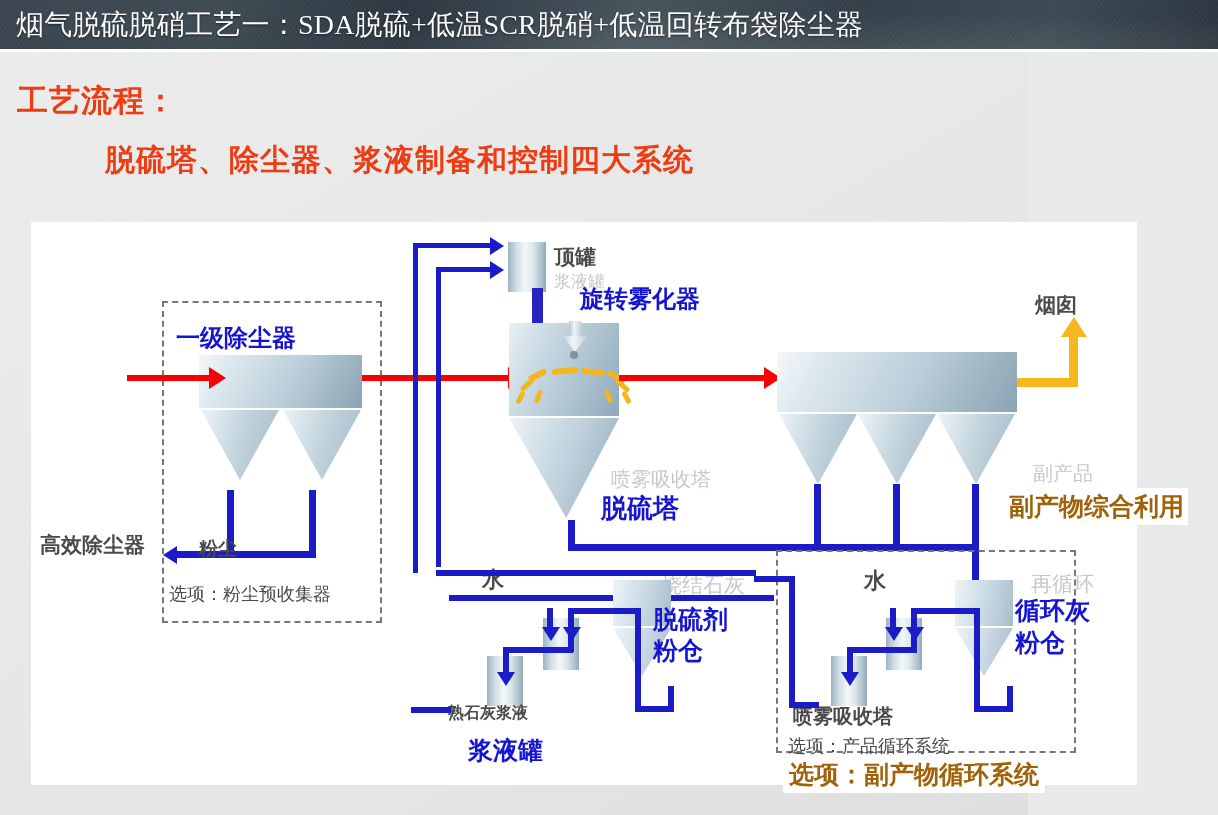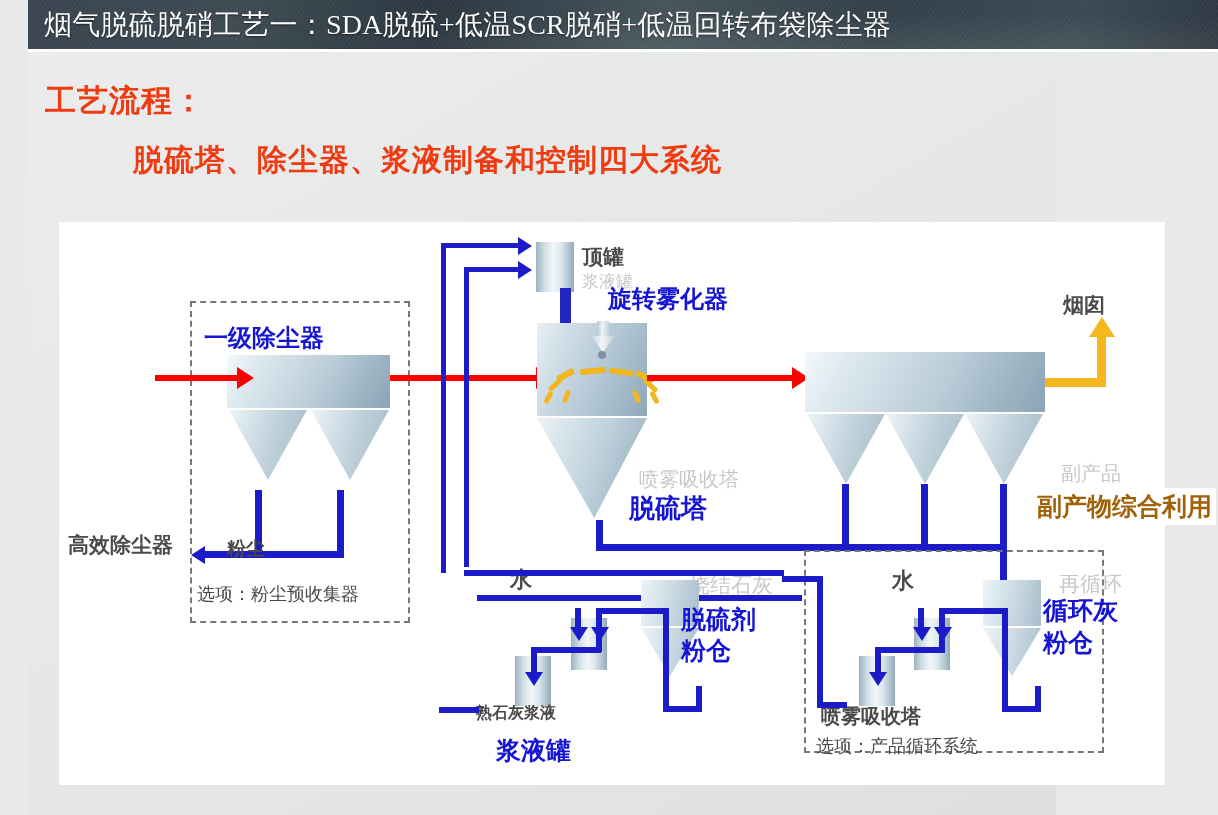--- a/index.html
+++ b/index.html
@@ -7,21 +7,20 @@
   html, body {
     width: 1218px; height: 815px;
     font-family: "Liberation Sans", "DejaVu Sans", sans-serif;
     overflow: hidden;
     background: #e8e9e9;
   }
   #slide {
     position: relative;
     width: 1028px; height: 815px;
     background: linear-gradient(150deg,#ececec 0%,#e7e8e8 40%,#e3e4e4 75%,#dedfdf 100%);
-    margin-left: 28px;
   }
 
   
   #titlebar {
     position: absolute; left: 0; top: 0; width: 1218px; height: 52px;
     background:
       linear-gradient(115deg, rgba(255,255,255,.05) 0%, rgba(255,255,255,0) 35%),
       linear-gradient(100deg,#2f3b47 0%,#39474f 18%,#2c3741 33%,#46545c 52%,#334049 70%,#3d4a53 86%,#2b3640 100%);
     border-bottom: 3px solid #ffffff;
     overflow: hidden;
@@ -308,15 +307,16 @@
 
     <div class="lbl lbl-gray" style="left:762px; top:481px; font-size:20px;">喷雾吸收塔</div>
     <div class="lbl lbl-gray" style="left:757px; top:512px; font-size:18px; font-weight:normal;">选项：产品循环系统</div>
 
     <div class="hline" style="left:723px; top:354px; width:40px; height:6px;"></div>
     <div class="vline" style="left:758px; top:354px; width:6px; height:132px;"></div>
     <div class="hline" style="left:758px; top:480px; width:30px; height:6px;"></div>
 
     <div class="hline" style="left:405px; top:348px; width:320px; height:6px;"></div>
 
+    <div class="lbl lbl-red" style="left:752px; top:534px; font-size:25px; background:#ffffff; padding:2px 6px;">选项：副产物循环系统</div>
 
   </div>
 </div>
 
 </body></html>

